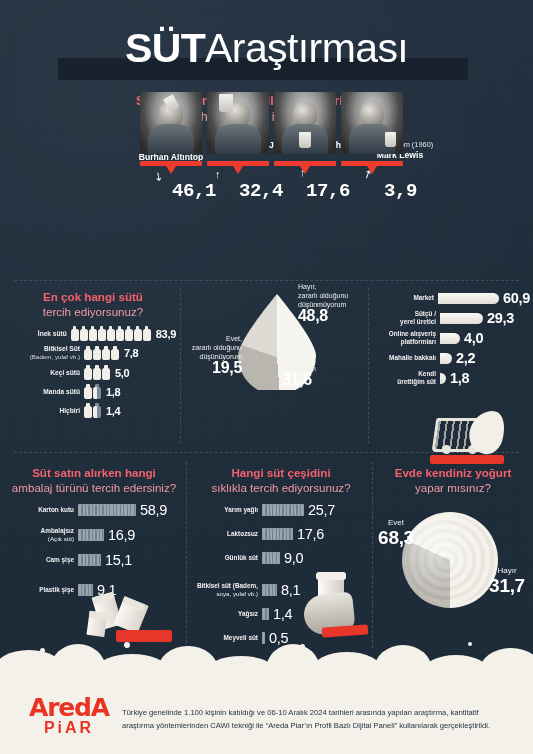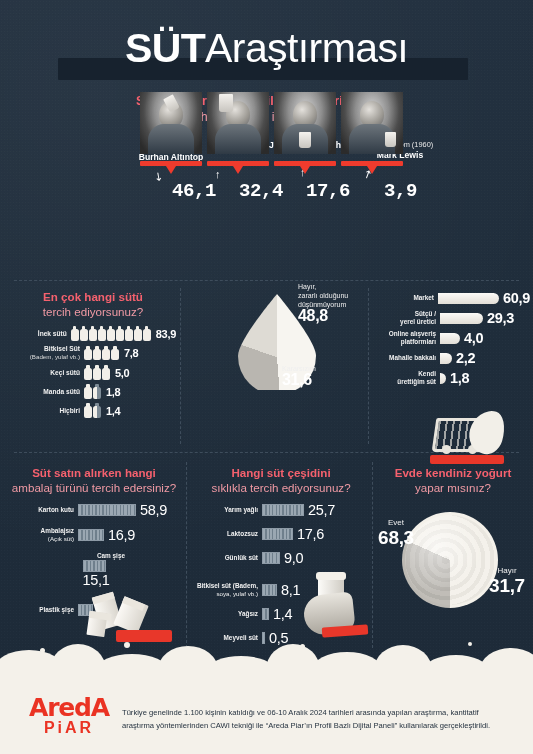--- a/index.html
+++ b/index.html
@@ -378,20 +378,26 @@
       <div class="dlab" style="left:112px;top:-8px;text-align:left;">
         <span class="t">Hayır,</span>
         <span class="t">zararlı olduğunu</span>
         <span class="t">düşünmüyorum</span>
         <span class="v">48,8</span>
       </div>
       <div class="dlab" style="left:96px;top:74px;text-align:left;">
         <span class="t">Kararsızım</span>
         <span class="v">31,6</span>
       </div>
+      <div class="dlab" style="left:-4px;top:44px;width:60px;text-align:right;">
+        <span class="t">Evet,</span>
+        <span class="t">zararlı olduğunu</span>
+        <span class="t">düşünüyorum</span>
+        <span class="v">19,5</span>
+      </div>
     </div>
   </div>
 
   <div class="panel" style="left:374px;top:290px;width:156px;">
     <div>
       <div class="wrow">
         <div class="wlab"><span>Market</span></div>
         <div class="wbar" style="width:63px;"></div>
         <div class="wval">60,9</div>
       </div>
@@ -434,21 +440,21 @@
       <div class="srow" style="margin-bottom:9px;">
         <div class="slab"><span>Karton kutu</span></div>
         <div class="sbar" style="width:58px;"></div>
         <div class="sval">58,9</div>
       </div>
       <div class="srow" style="margin-bottom:9px;">
         <div class="slab"><span>Ambalajsız</span><br><span class="sub">(Açık süt)</span></div>
         <div class="sbar" style="width:26px;"></div>
         <div class="sval">16,9</div>
       </div>
-      <div class="srow" style="margin-bottom:14px;flex-direction:column;">
+      <div class="srow" style="margin-bottom:14px;">
         <div class="slab"><span>Cam şişe</span></div>
         <div class="sbar" style="width:23px;"></div>
         <div class="sval">15,1</div>
       </div>
       <div class="srow">
         <div class="slab"><span>Plastik şişe</span></div>
         <div class="sbar" style="width:15px;"></div>
         <div class="sval">9,1</div>
       </div>
     </div>

